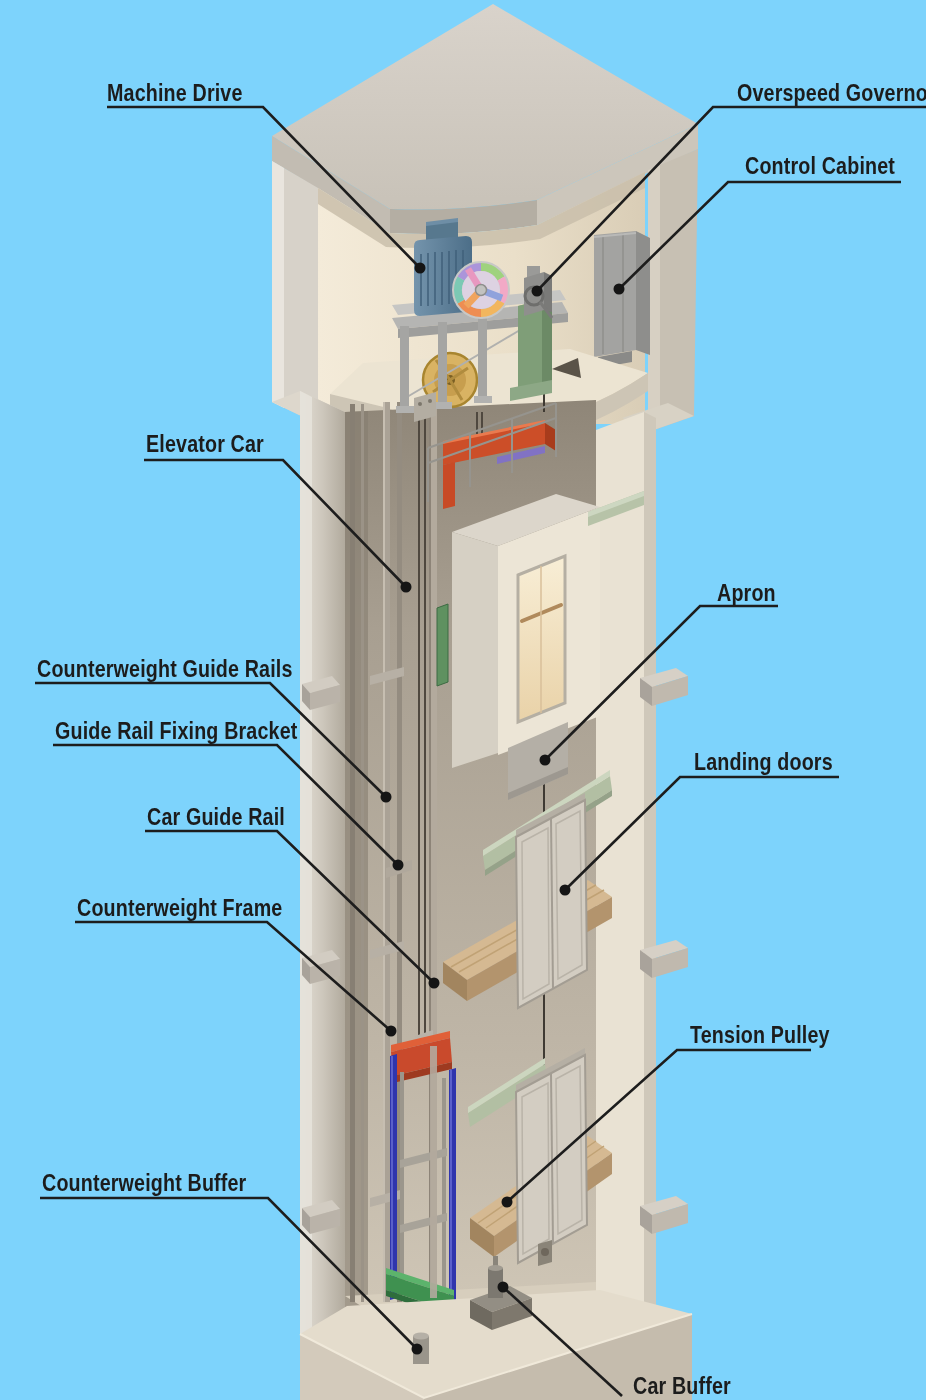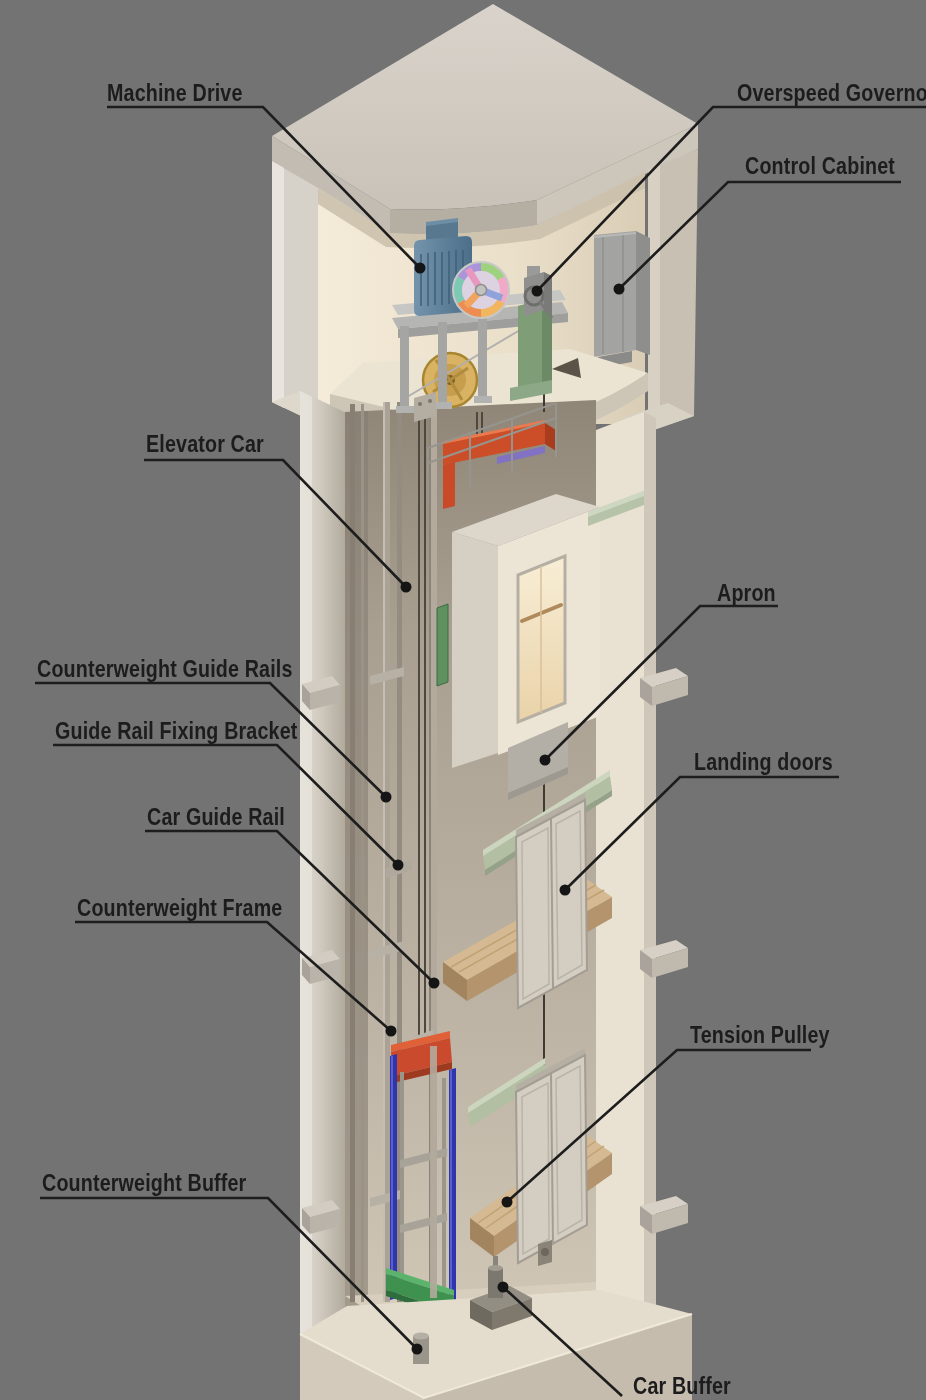--- a/index.html
+++ b/index.html
@@ -1,16 +1,16 @@
 <!DOCTYPE html>
 <html><head>
 <meta charset="utf-8">
 <style>
   html,body{margin:0;padding:0;background:#ffffff;}
-  #stage{position:relative;width:926px;height:1400px;background:#737373;overflow:hidden;
+  #stage{position:relative;width:926px;height:1400px;background:#7dd3fc;overflow:hidden;
          font-family:"Liberation Sans", sans-serif;}
   #illustration{position:absolute;left:0;top:0;}
   .label{position:absolute;font-weight:700;font-size:24px;line-height:26px;color:#1c1c1c;
          white-space:nowrap;transform:scaleX(0.82);transform-origin:left top;letter-spacing:0.2px;}
 </style>
 </head>
 <body>
 
 <div id="stage">
 

